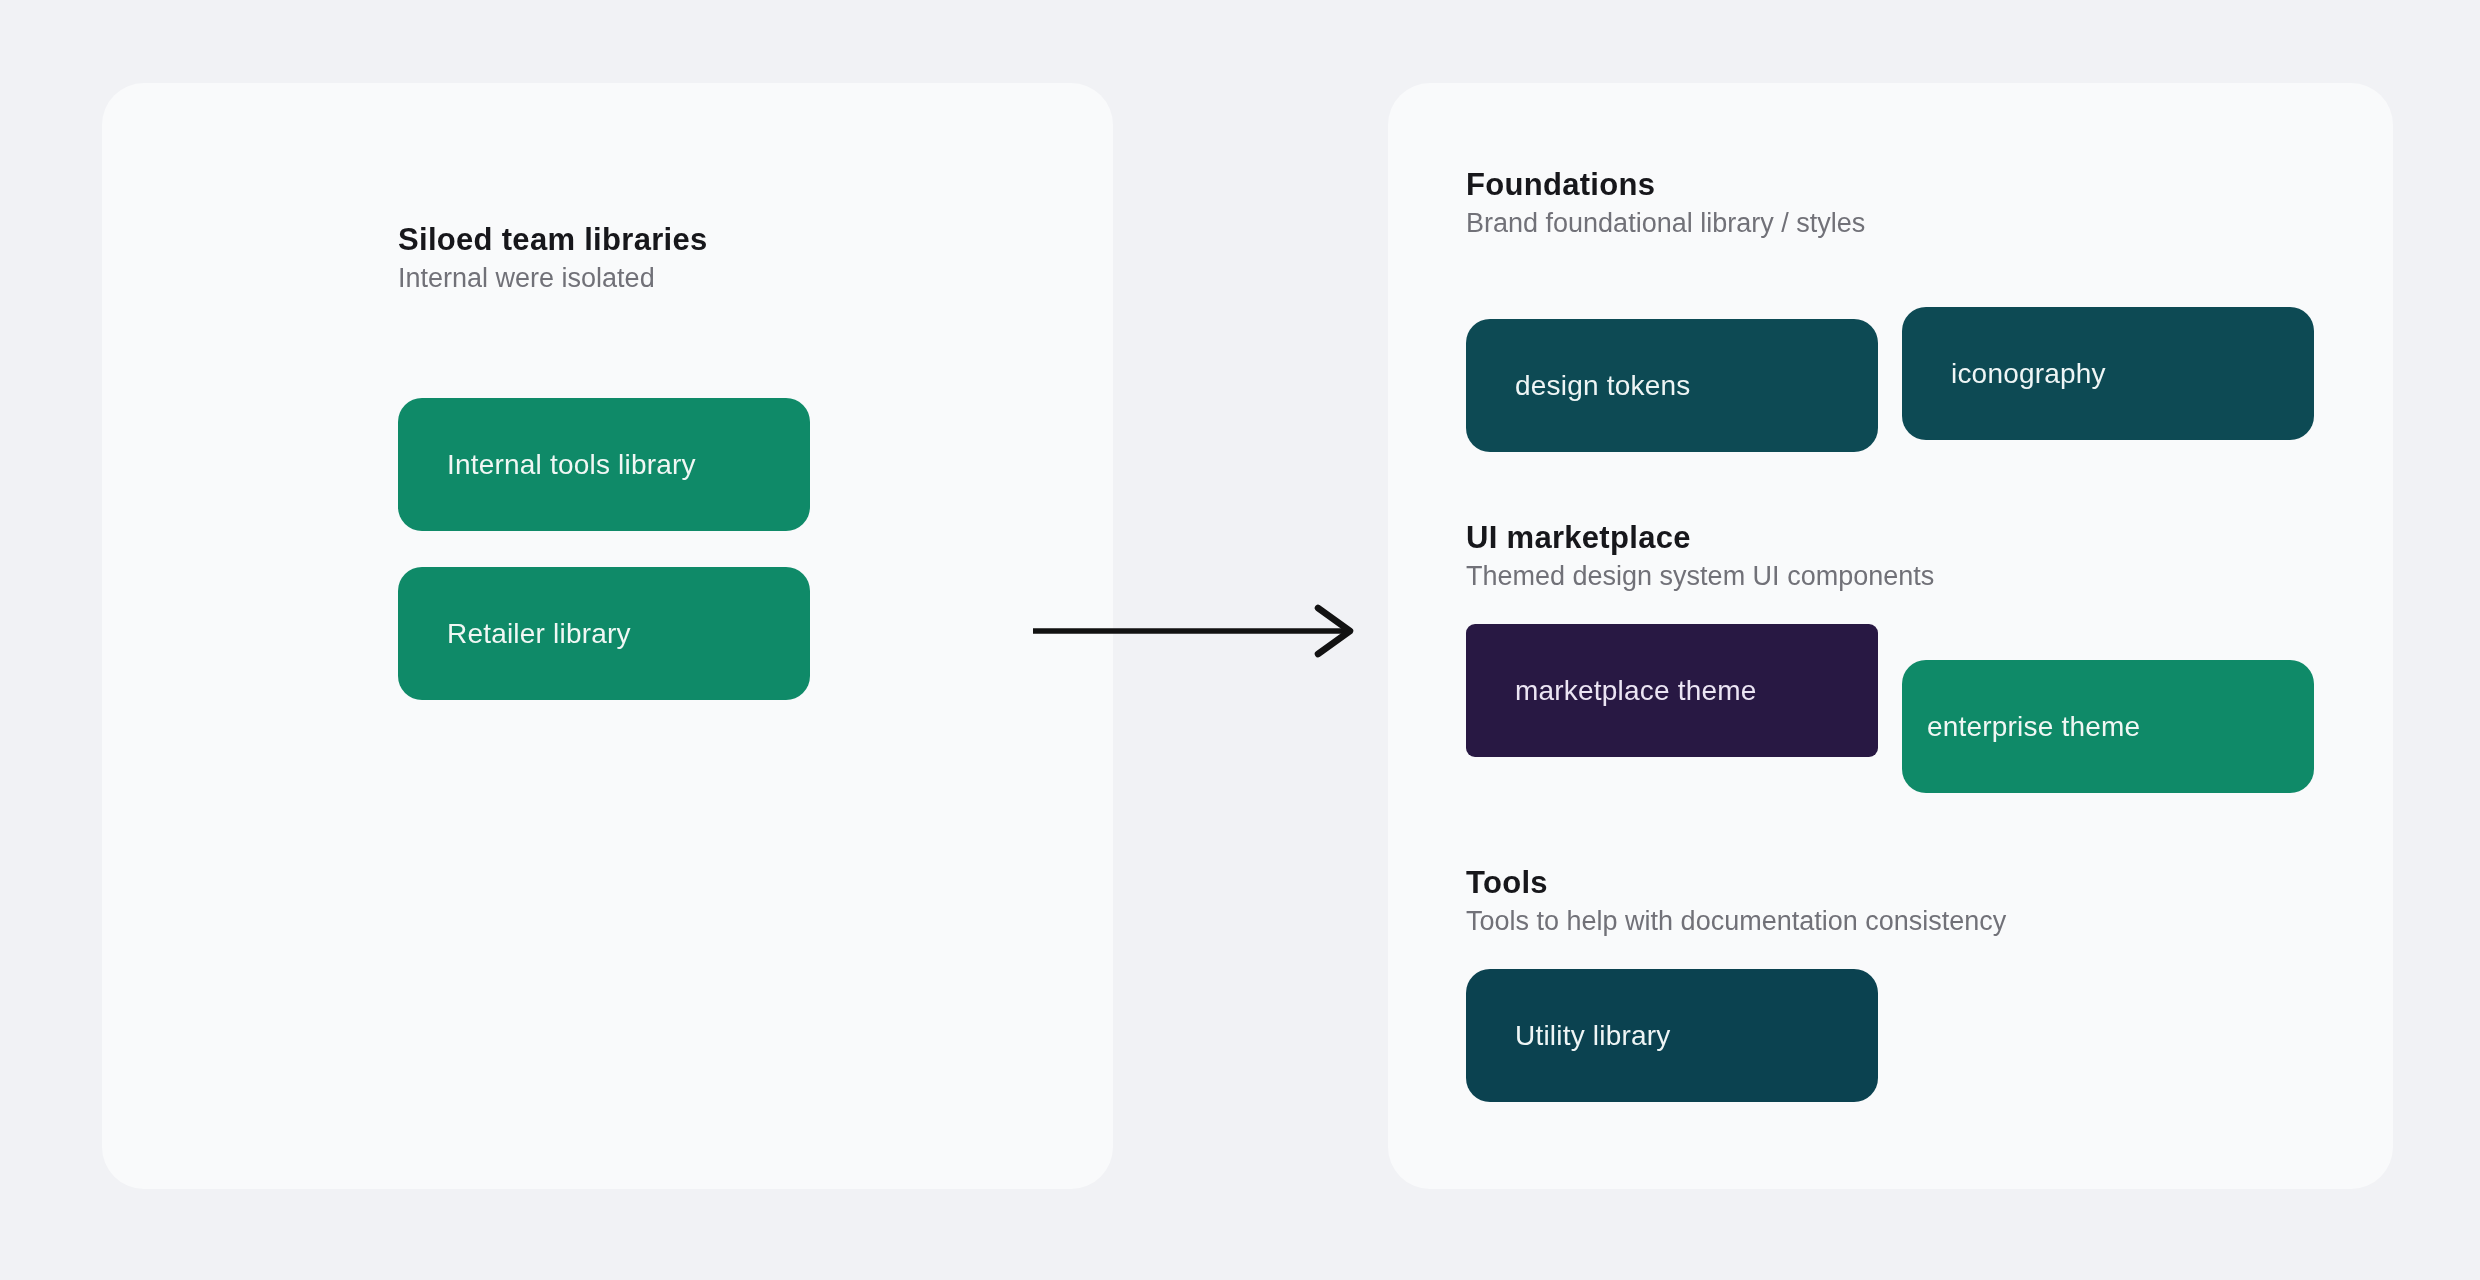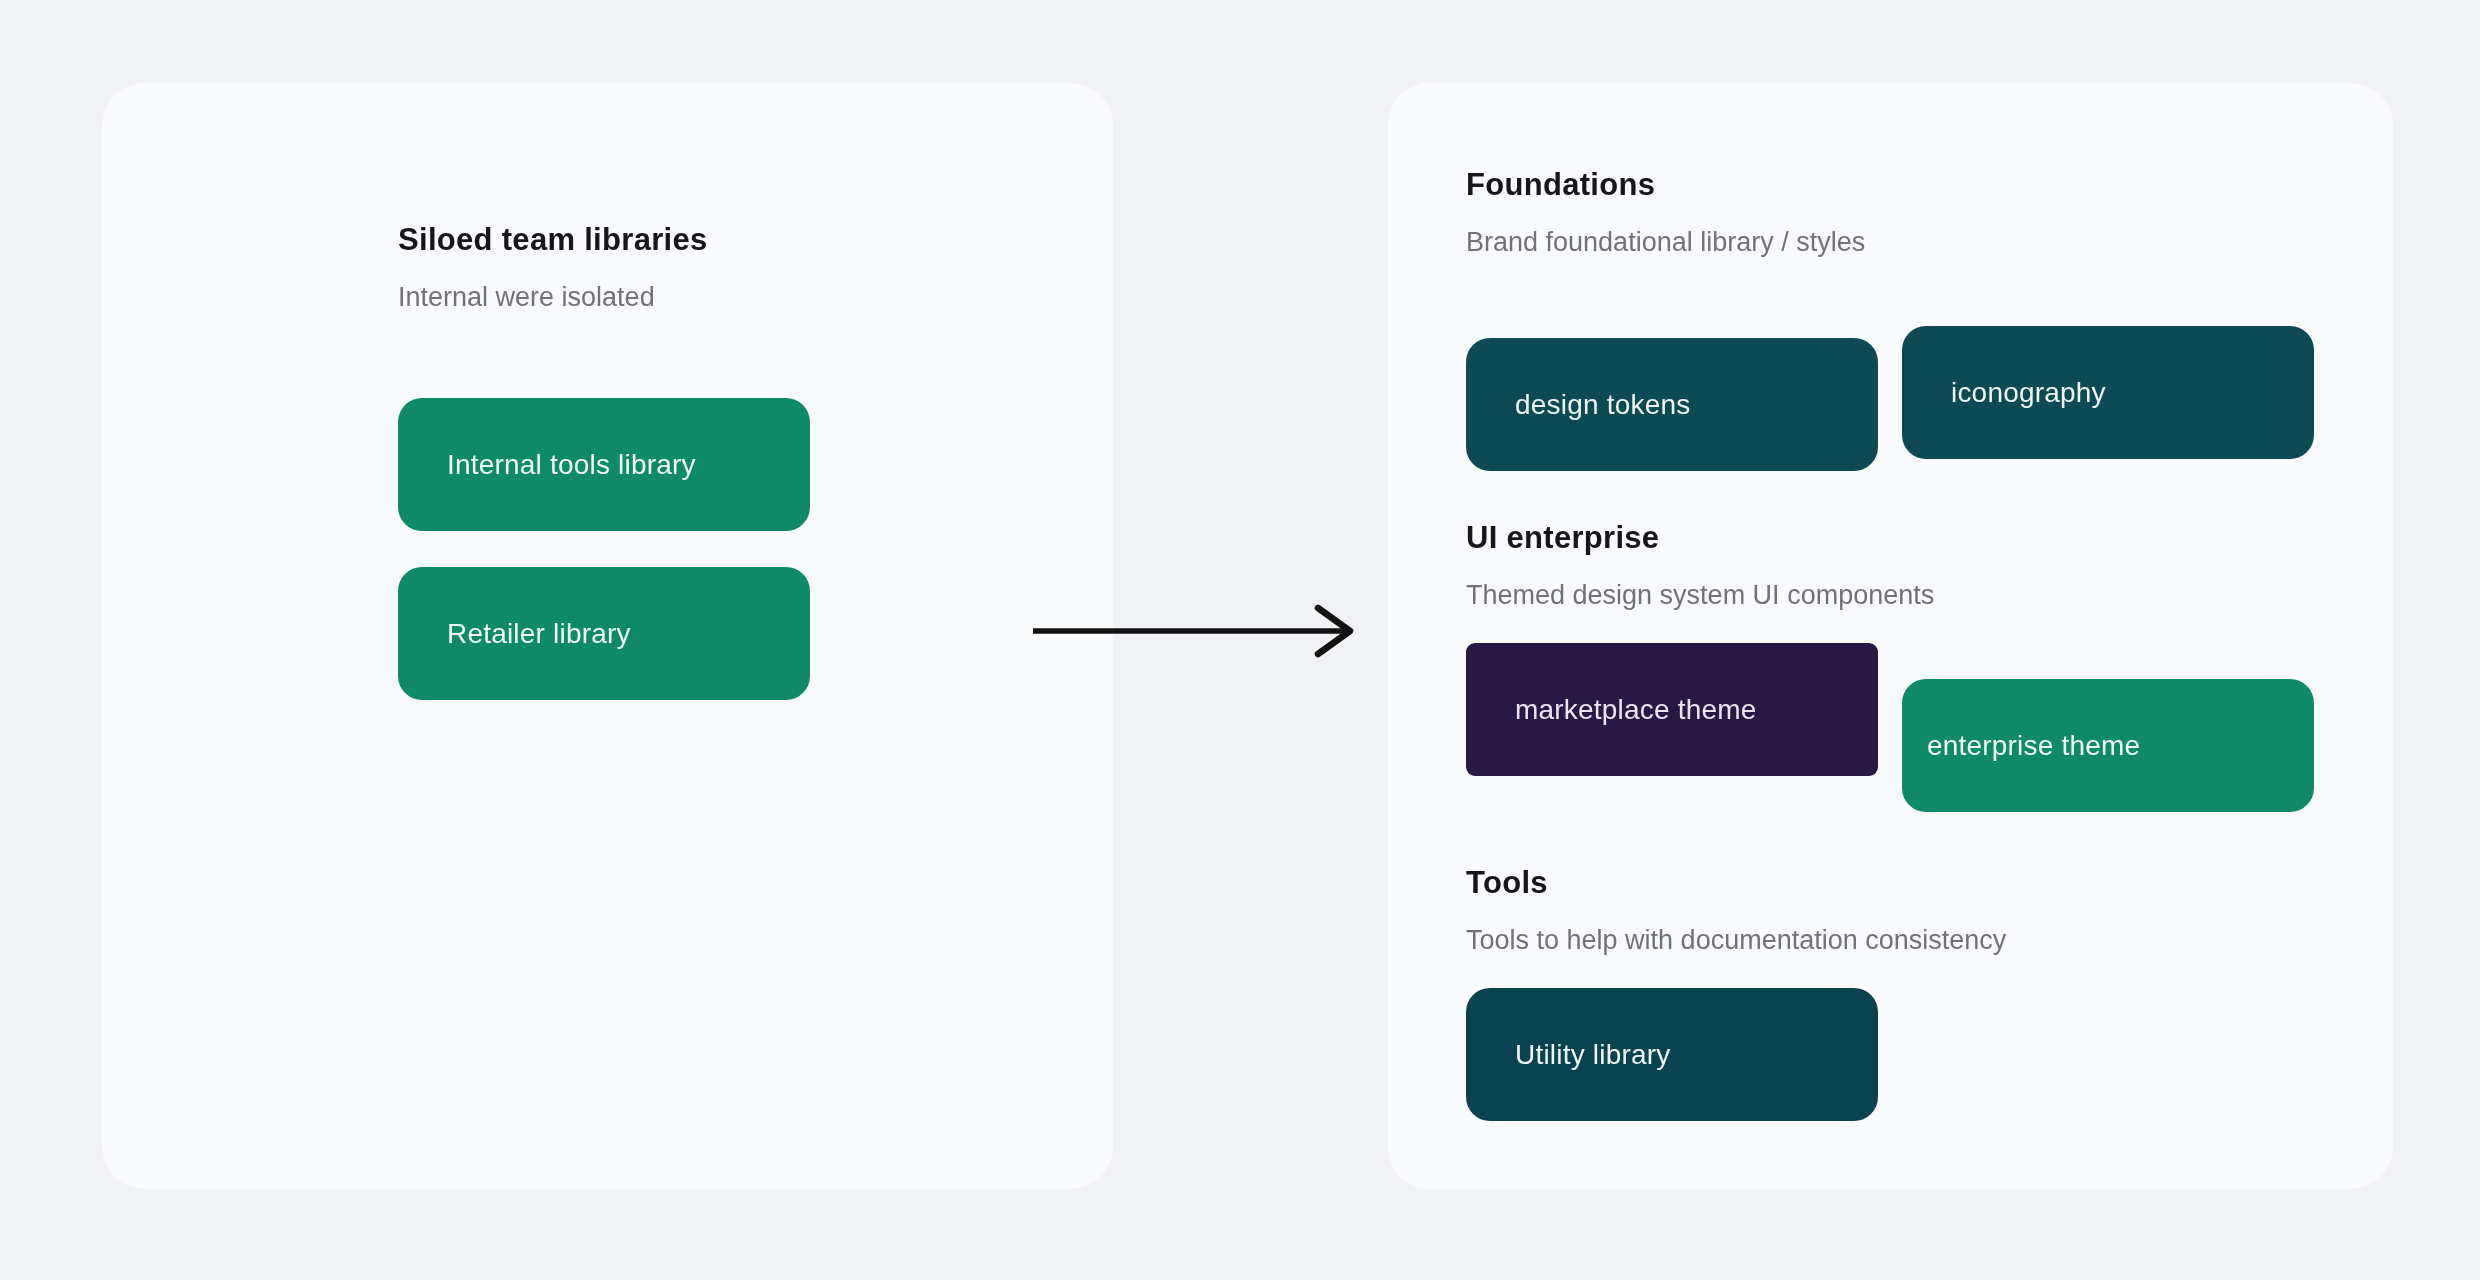--- a/index.html
+++ b/index.html
@@ -31,21 +31,21 @@
     top: 139px;
   }
   .panel-title {
     font-size: 31px;
     font-weight: 700;
     color: #17171b;
     letter-spacing: 0.3px;
     line-height: 1.15;
   }
   .panel-subtitle {
-    margin-top: 23px;
+    margin-top: 4px;
     font-size: 27px;
     font-weight: 400;
     color: #717178;
     line-height: 1.2;
   }
   .left-boxes {
     position: absolute;
     left: 296px;
     top: 315px;
     width: 412px;
@@ -119,21 +119,21 @@
   <div class="section s1">
     <div class="panel-title">Foundations</div>
     <div class="panel-subtitle">Brand foundational library / styles</div>
     <div class="section-row">
       <div class="box teal" style="background-color: rgb(13, 74, 84); margin-top: 48px;">design tokens</div>
       <div class="box teal" style="background-color: rgb(13, 74, 84);">iconography</div>
     </div>
   </div>
 
   <div class="section s2">
-    <div class="panel-title">UI enterprise</div>
+    <div class="panel-title">UI marketplace</div>
     <div class="panel-subtitle">Themed design system UI components</div>
     <div class="section-row">
       <div class="box purple" style="background-color: rgb(40, 24, 67); border-radius: 9px;">marketplace theme</div>
       <div class="box green" style="background-color: rgb(15, 138, 104); padding-left: 25px;">enterprise theme</div>
     </div>
   </div>
 
   <div class="section s3">
     <div class="panel-title">Tools</div>
     <div class="panel-subtitle">Tools to help with documentation consistency</div>

